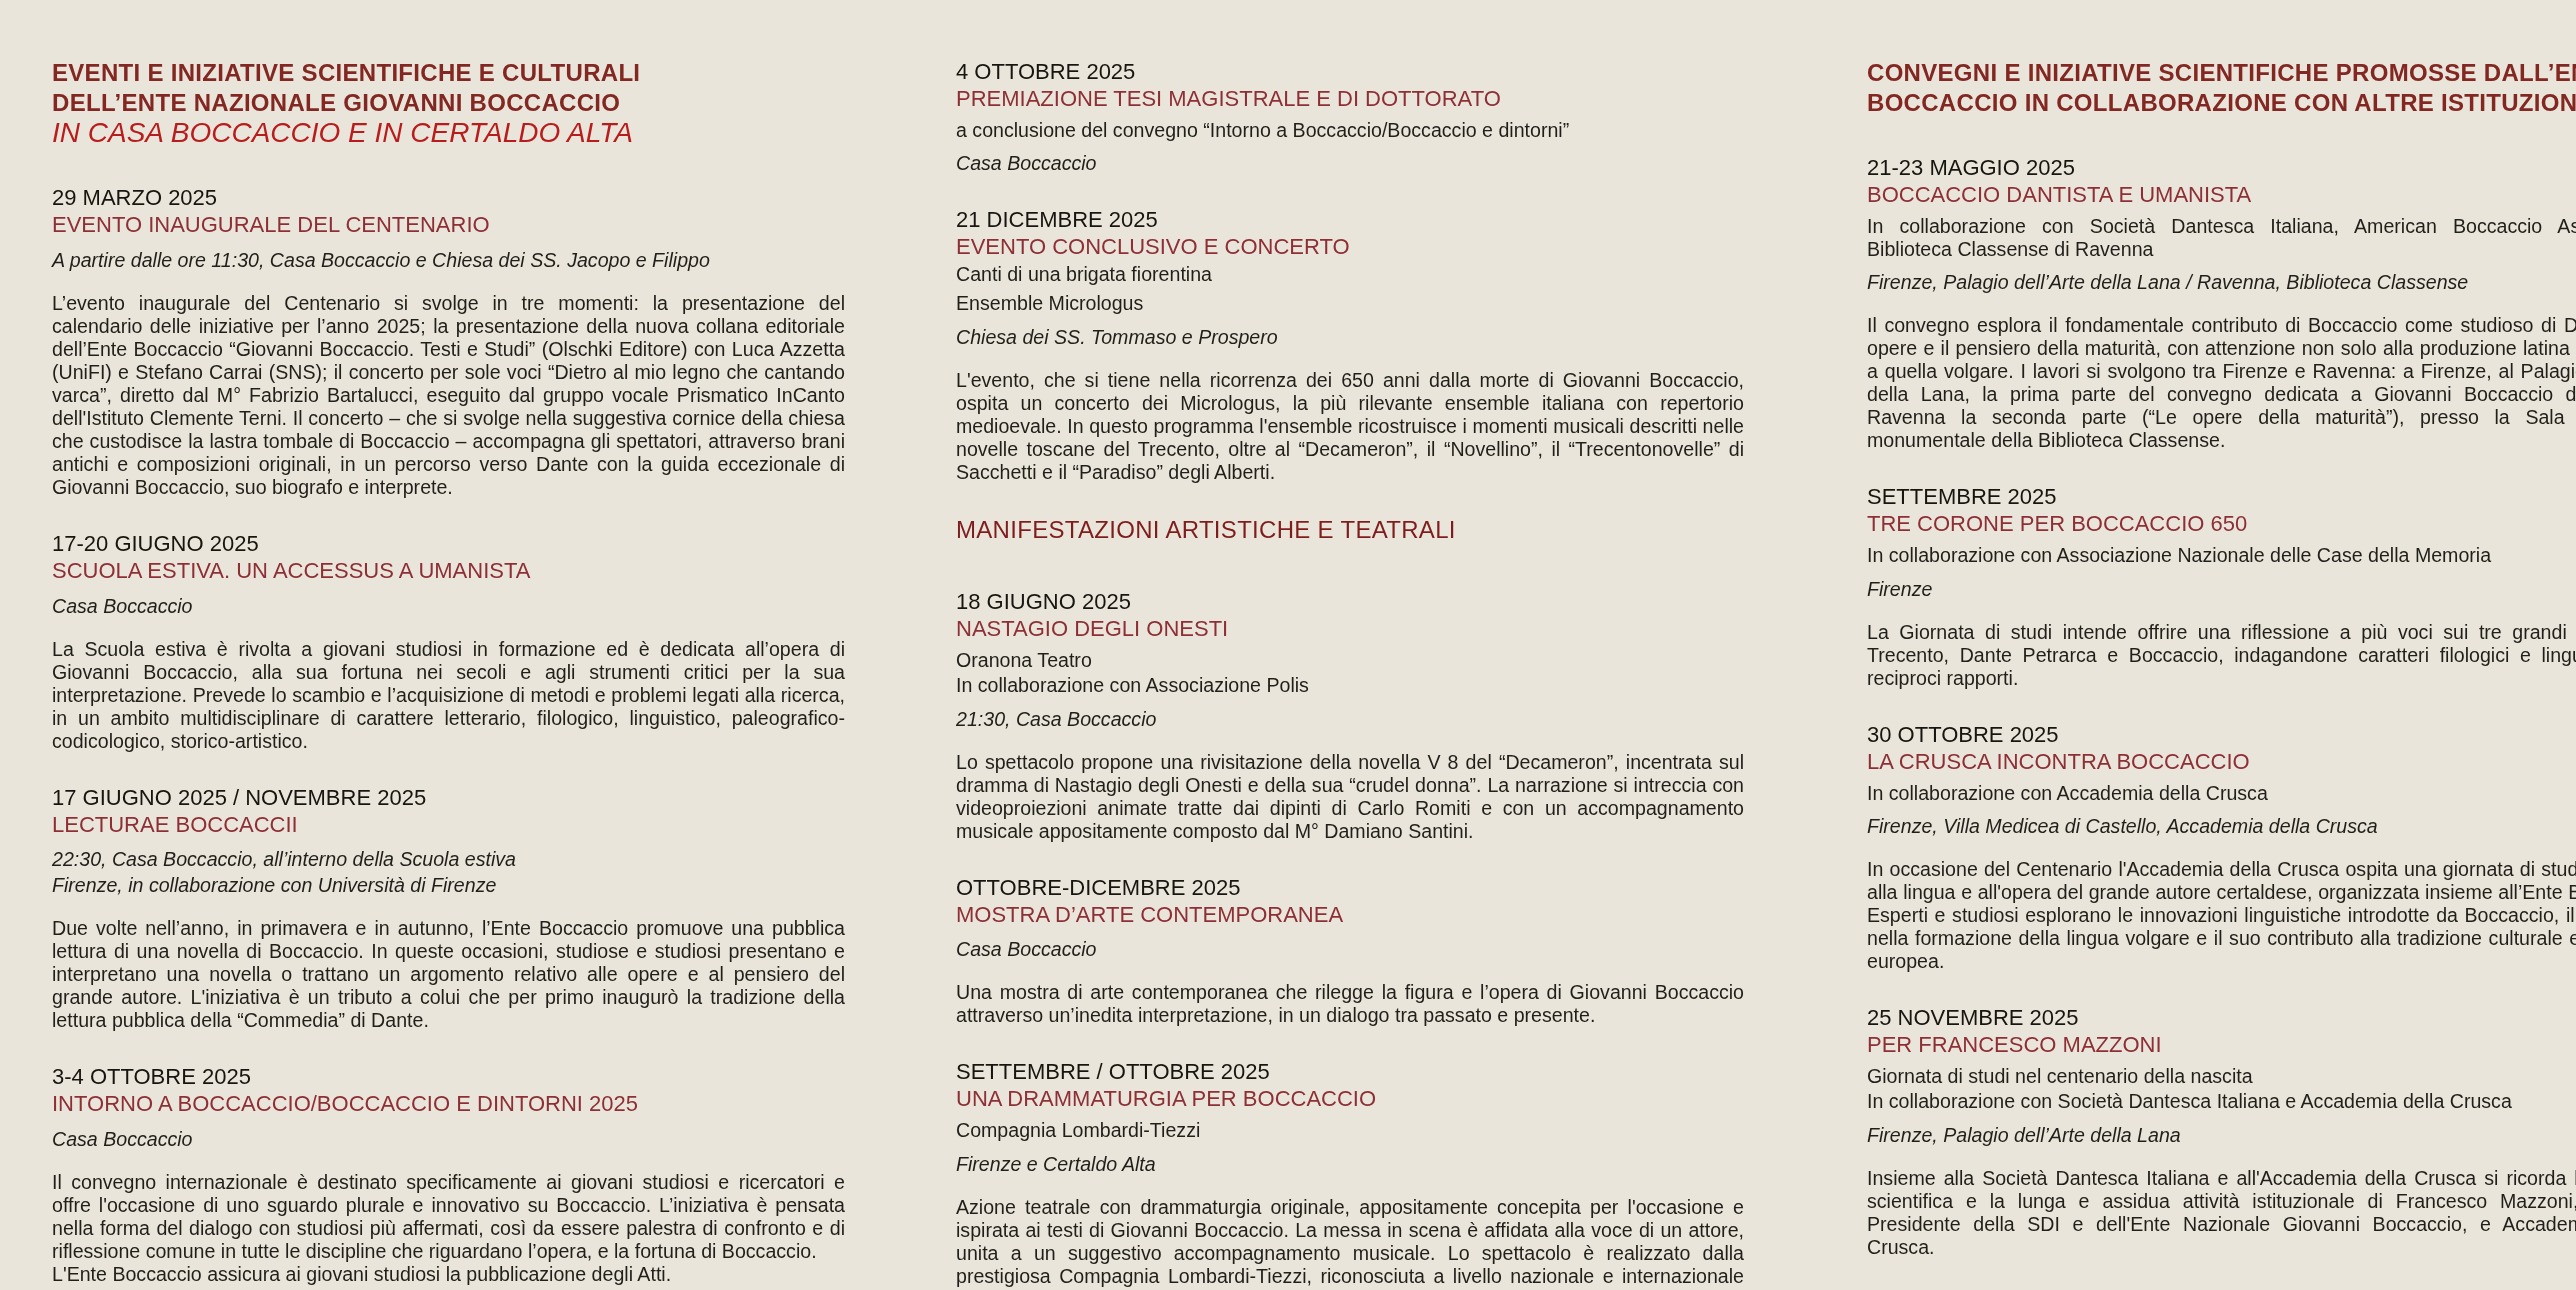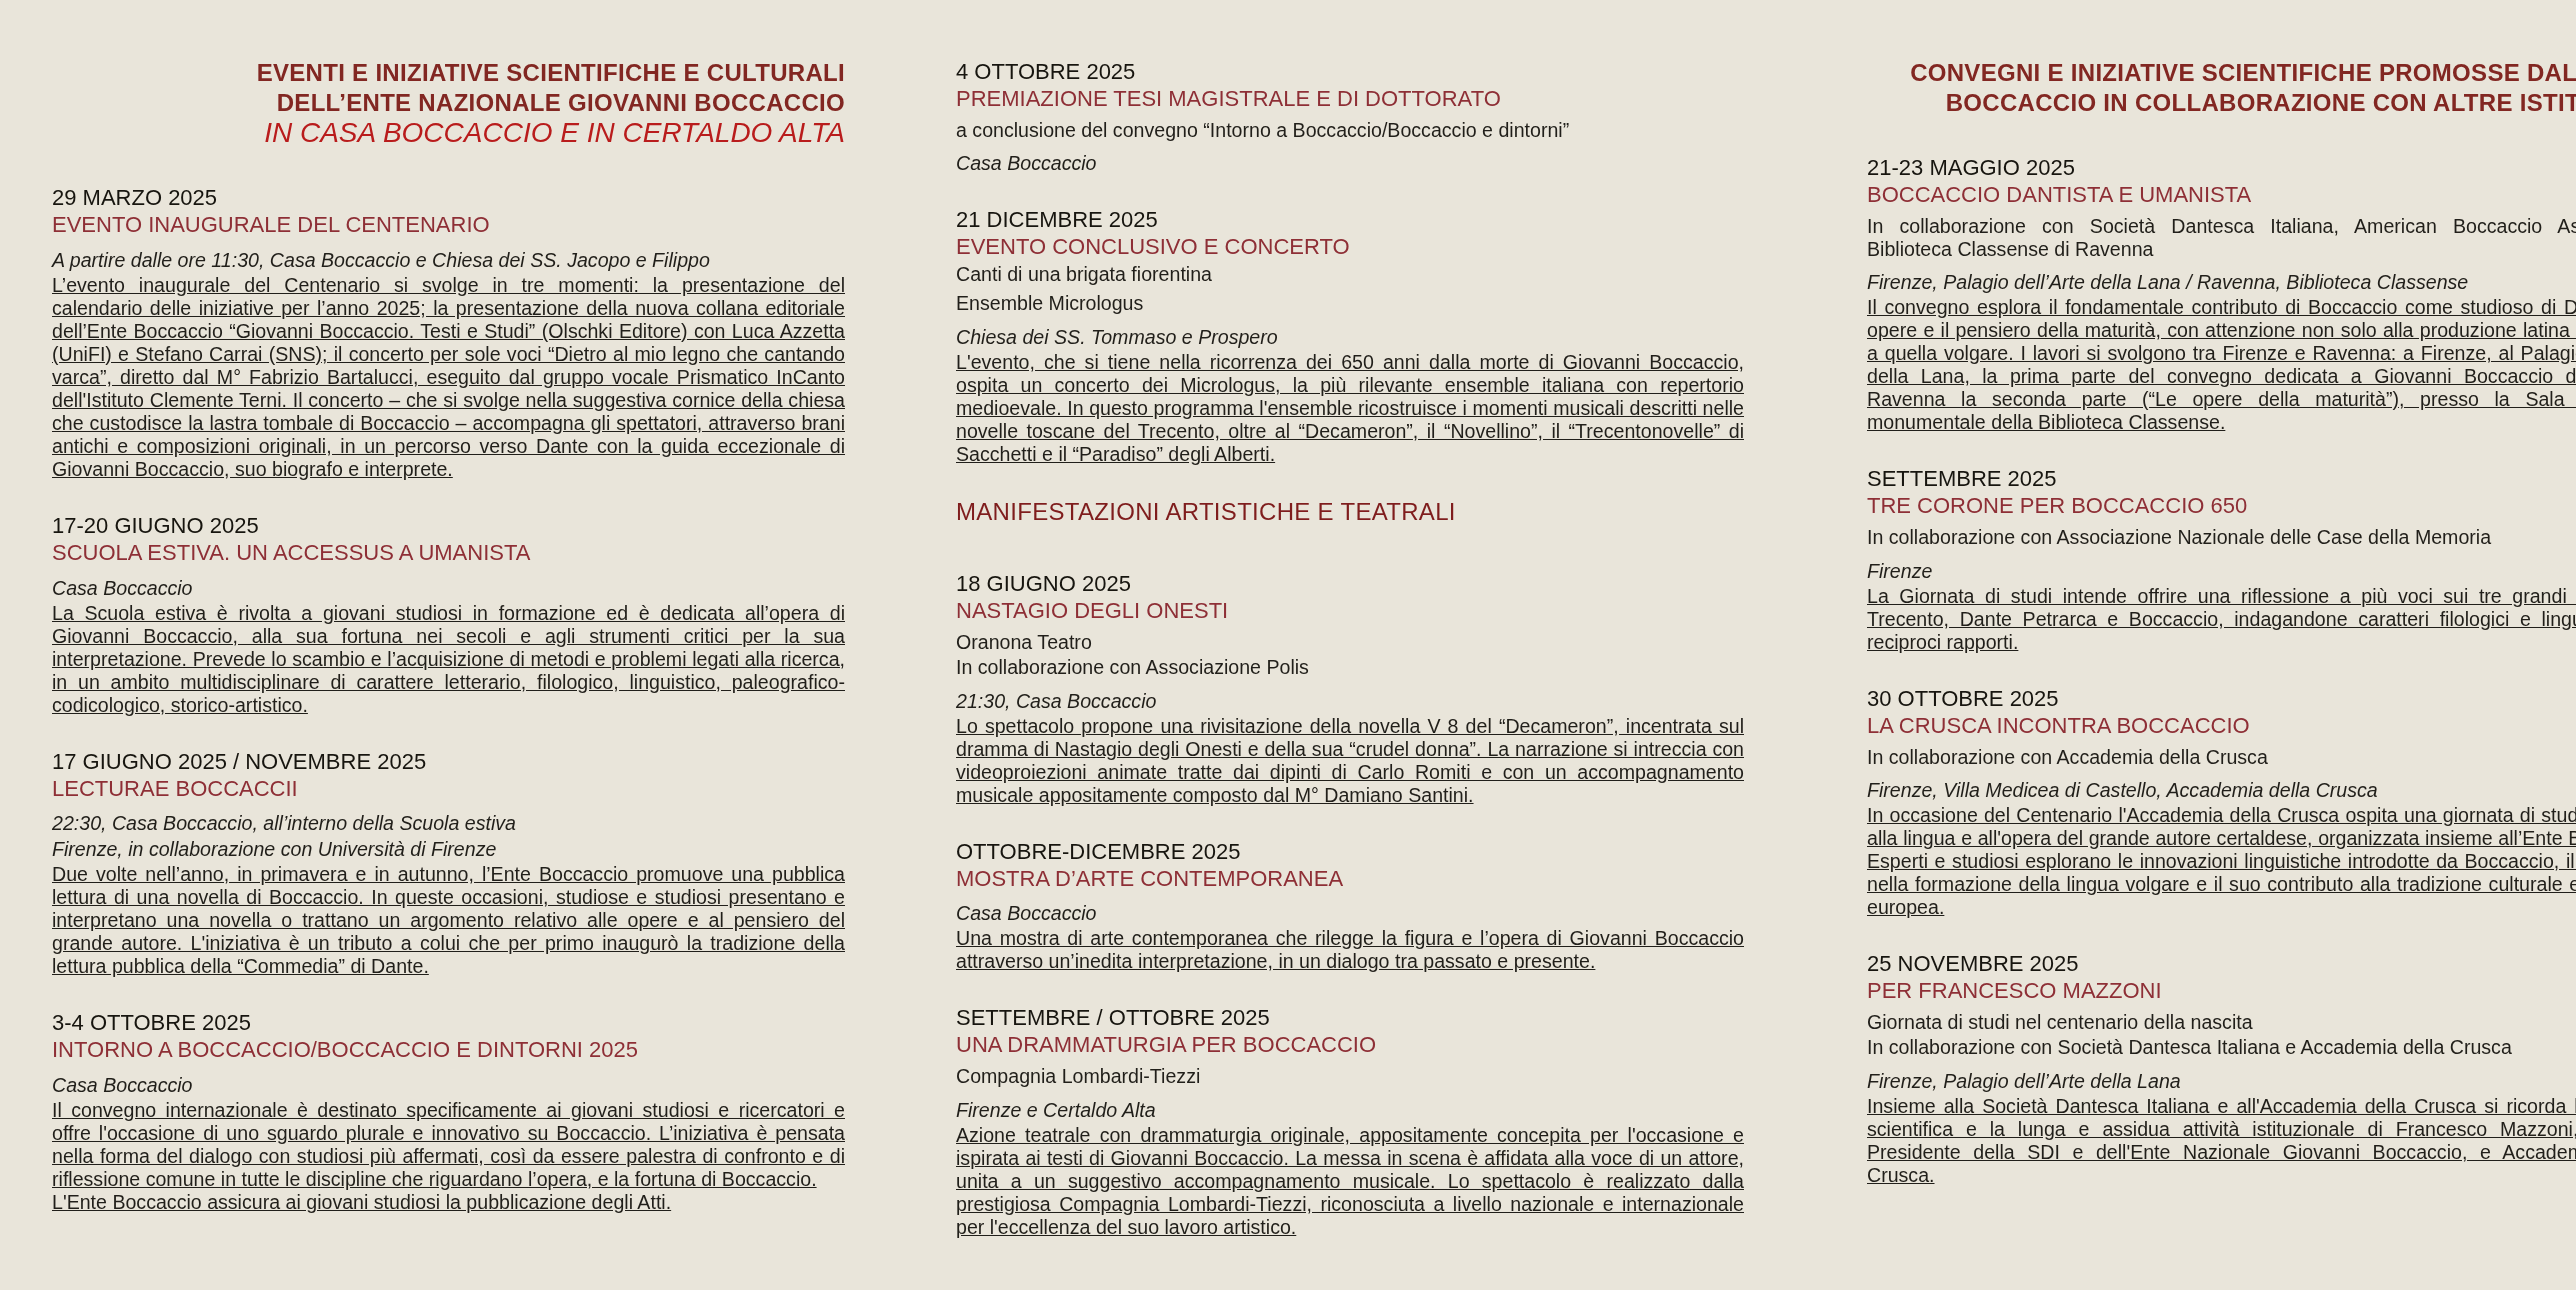--- a/index.html
+++ b/index.html
@@ -17,21 +17,21 @@
     overflow: hidden;
   }
   .col {
     position: absolute;
     top: 58px;
   }
   #col1 { left: 52px;  width: 793px; }
   #col2 { left: 956px; width: 788px; }
   #col3 { left: 1867px; width: 796px; }
 
-  .col-header { margin-bottom: 36px; text-align: right; }
+  .col-header { margin-bottom: 36px; }
   .h-bold-line {
     font-weight: bold;
     font-size: 24px;
     line-height: 30px;
     letter-spacing: 0.3px;
     color: #822722;
   }
   .h-sub {
     font-size: 28px;
     line-height: 30px;
@@ -64,21 +64,21 @@
     line-height: 23px;
     margin-top: 6.7px;
     text-align: justify;
   }
   .venue {
     font-size: 19.6px;
     line-height: 23px;
     font-style: italic;
     margin-top: 10.8px;
   }
-  .body { margin-top: 2px; text-decoration: underline; }
+  .body { margin-top: 20px; }
   .body p {
     margin: 0;
     font-size: 19.6px;
     line-height: 23px;
     text-align: justify;
   }
 </style>
 </head>
 <body>
 

